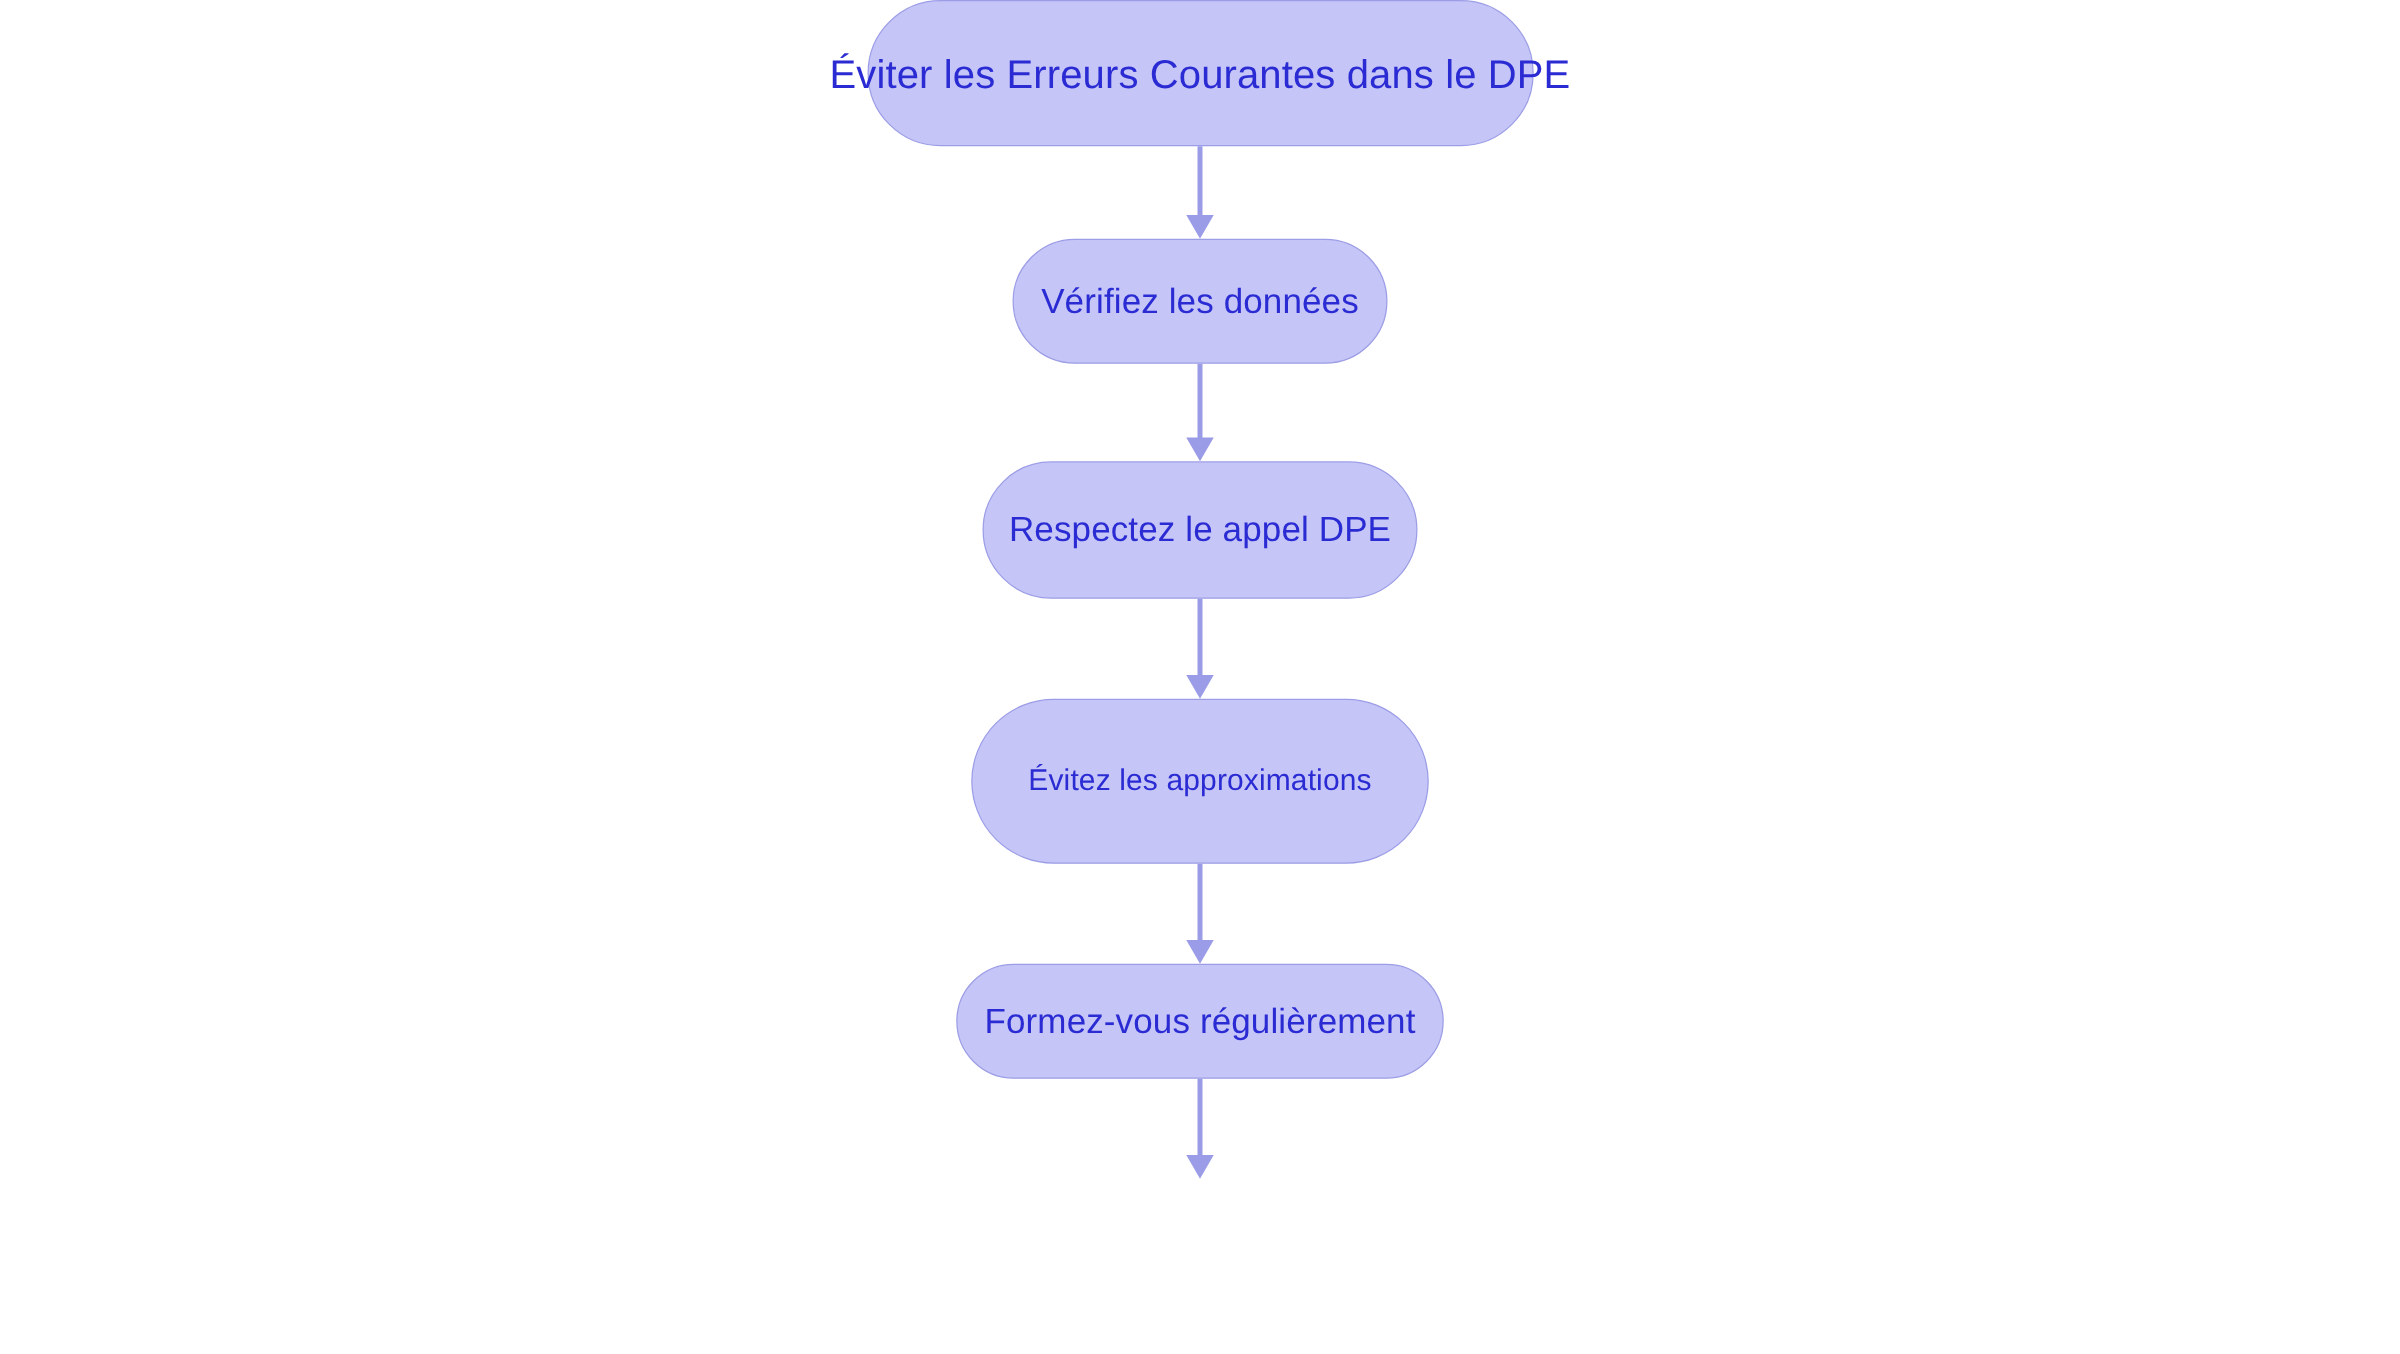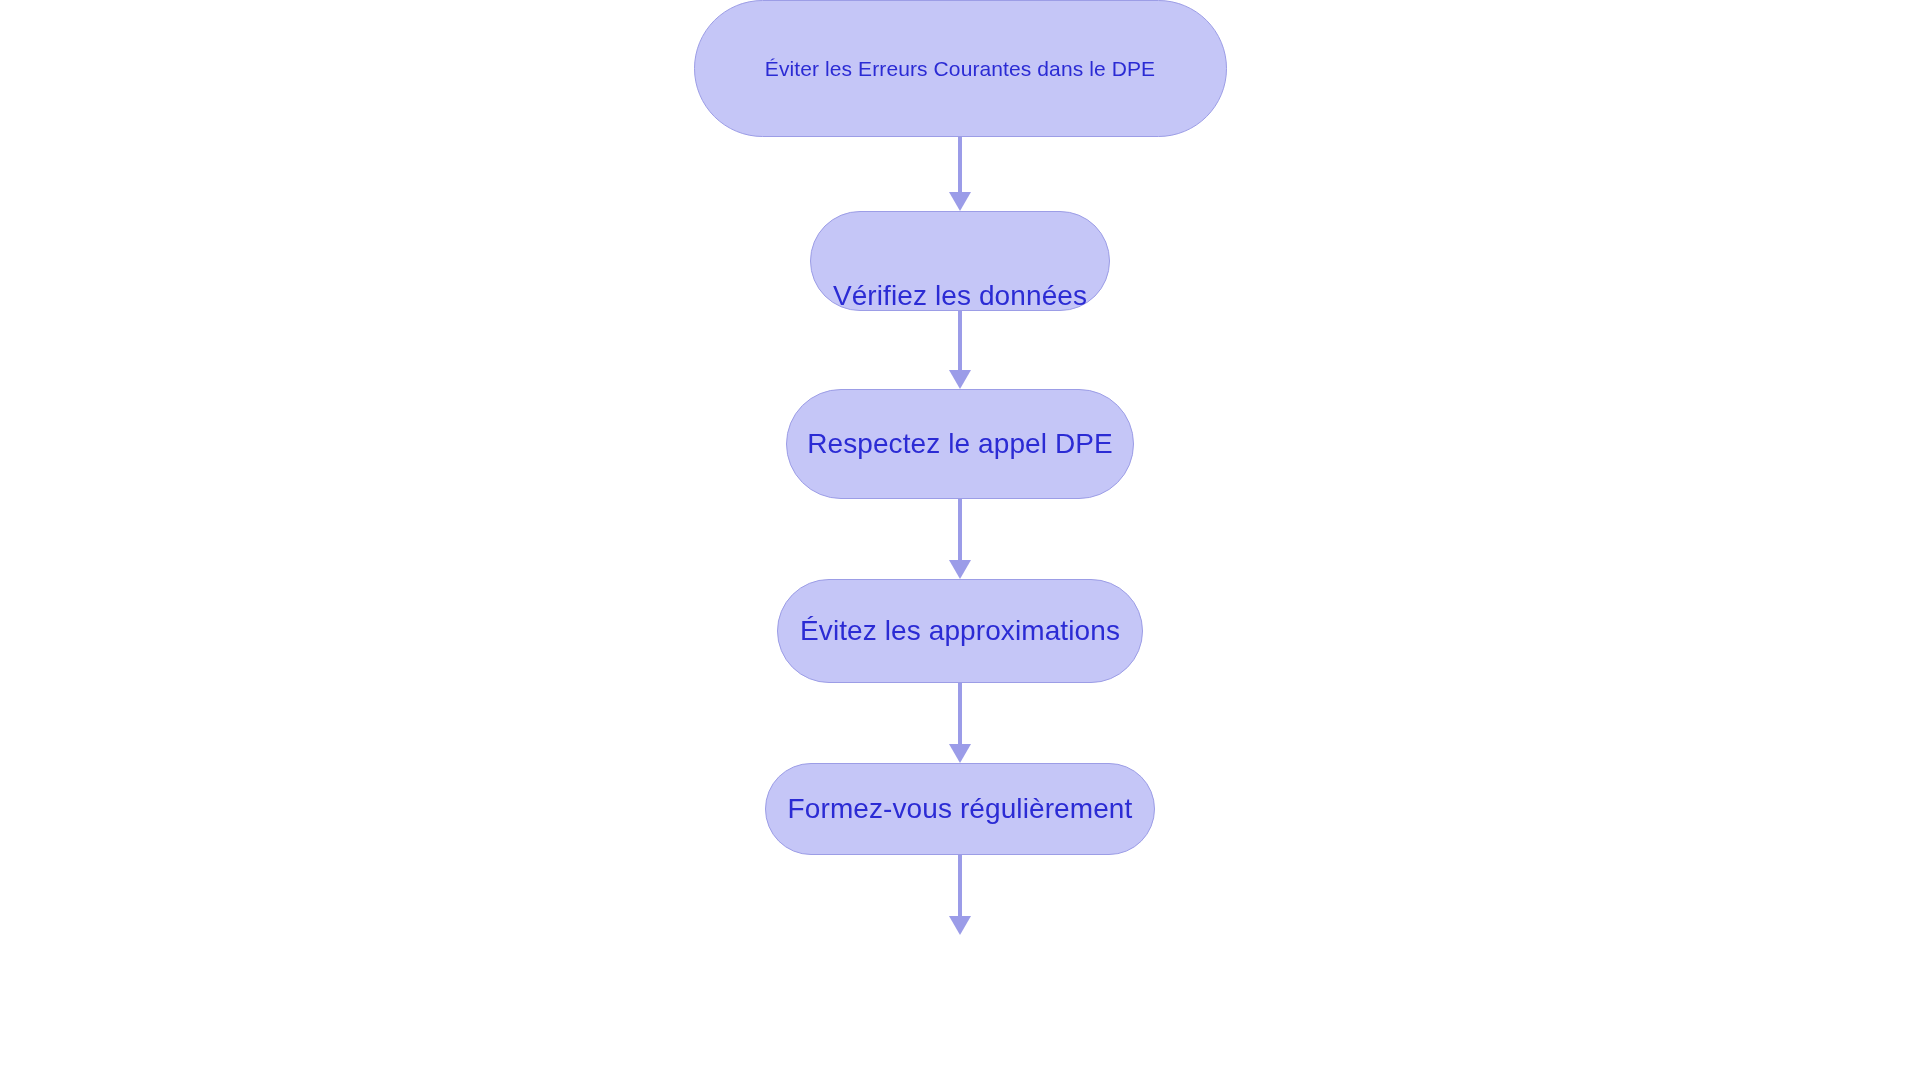--- a/index.html
+++ b/index.html
@@ -51,24 +51,24 @@
     letter-spacing: 0.1px;
     user-select: none;
   }
 
   .flow-node .node-label {
     display: block;
     padding: 0 40px;
   }
 
   
-  .node-0 { width: 533px; height: 137px; font-size: 21px; }
-  .node-1 { width: 300px; height: 100px; font-size: 28px; align-items: flex-end; }
+  .node-0 { width: 533px; height: 117px; font-size: 32px; }
+  .node-1 { width: 300px; height: 100px; font-size: 28px; }
   .node-2 { width: 348px; height: 110px; font-size: 28px; }
-  .node-3 { width: 366px; height: 104px; font-size: 28px; }
+  .node-3 { width: 366px; height: 132px; font-size: 24px; }
   .node-4 { width: 390px; height: 92px; font-size: 28px; }
   .node-5 { width: 454px; height: 104px; font-size: 28px; }
 
   
   .flow-connector {
     position: relative;
     width: 26px;
     display: flex;
     flex-direction: column;
     align-items: center;

